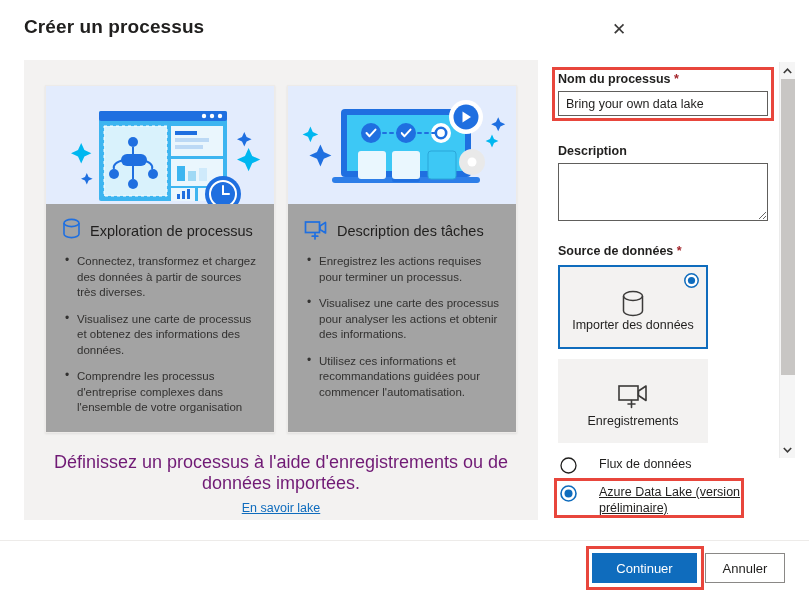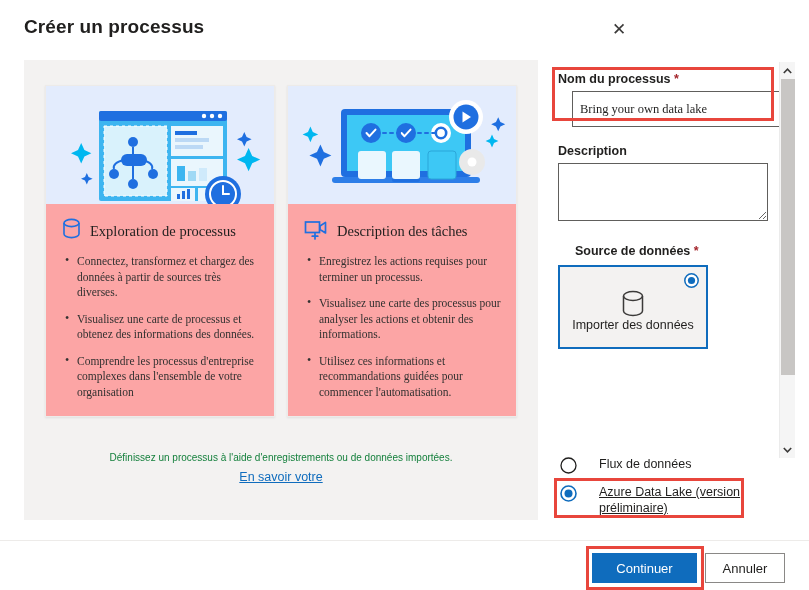--- a/index.html
+++ b/index.html
@@ -65,25 +65,24 @@
   }
   #cards-row {
     position: absolute;
     left: 21px; top: 25px;
     width: 472px;
     display: flex;
     gap: 12px;
   }
   .info-card {
     width: 230px;
-    background: #fca5a5;
+    background: #a3a3a3;
     border: 1px solid #edebe9;
     box-sizing: border-box;
     box-shadow: 0 1px 2px rgba(0,0,0,0.08);
-    font-family: Liberation Serif, serif;
   }
   .card-illustration {
     width: 100%;
     height: 118px;
     background: #e3ecfd;
     position: relative;
     overflow: hidden;
   }
   .card-illustration svg { display: block; }
   .card-body {
@@ -124,22 +123,22 @@
     font-size: 12px;
     color: #323130;
   }
   #panel-footer {
     position: absolute;
     left: 0; right: 0;
     top: 392px;
     text-align: center;
   }
   #panel-footer-text {
-    font-size: 10px;
-    color: #15803d;
+    font-size: 18px;
+    color: #701a75;
     display: block;
   }
   #learn-more-link {
     display: inline-block;
     margin-top: 7px;
     font-size: 12.5px;
     color: #0f6cbd;
     text-decoration: underline;
     cursor: pointer;
   }
@@ -162,26 +161,26 @@
     position: absolute;
     left: -4px; top: 7px;
     width: 222px; height: 54px;
     border: 3px solid #e8463c;
     box-sizing: border-box;
     pointer-events: none;
   }
   #name-label { position: absolute; left: 2px; top: 12px; }
   #name-input {
     position: absolute;
-    left: 16px; top: 31px;
-    width: 210px; height: 36px;
+    left: 2px; top: 31px;
+    width: 210px; height: 25px;
     box-sizing: border-box;
     border: 1px solid #605e5c;
     background: #ffffff;
-    font-family: Liberation Serif, serif;
+    font-family: Liberation Sans, sans-serif;
     font-size: 12.5px;
     color: #201f1e;
     padding: 0 7px;
     outline: none;
   }
 
   #desc-label { position: absolute; left: 2px; top: 84px; }
   #desc-input {
     position: absolute;
     left: 2px; top: 103px;
@@ -190,21 +189,21 @@
     border: 1px solid #605e5c;
     background: #ffffff;
     font-family: "Liberation Sans", sans-serif;
     font-size: 12.5px;
     color: #201f1e;
     padding: 5px 7px;
     resize: vertical;
     outline: none;
   }
 
-  #source-label { position: absolute; left: 19px; top: 184px; }
+  #source-label { position: absolute; left: 2px; top: 184px; }
 
   .source-tile {
     position: absolute;
     left: 2px;
     width: 150px; height: 84px;
     background: #f3f2f1;
     box-sizing: border-box;
     cursor: pointer;
     padding-left: 16px;
   }
@@ -461,21 +460,21 @@
             <li>Enregistrez les actions requises pour terminer un processus.</li>
             <li>Visualisez une carte des processus pour analyser les actions et obtenir des informations.</li>
             <li>Utilisez ces informations et recommandations guidées pour commencer l'automatisation.</li>
           </ul>
         </div>
       </div>
     </div>
 
     <div id="panel-footer">
       <span id="panel-footer-text">Définissez un processus à l'aide d'enregistrements ou de données importées.</span>
-      <a id="learn-more-link">En savoir votre</a>
+      <a id="learn-more-link">En savoir lake</a>
     </div>
   </div>
 
   <div id="form-panel">
 
     <label id="name-label" class="field-label">
       <span>Nom du processus</span>
       <span class="req-asterisk">*</span>
     </label>
     <input id="name-input" type="text" value="Bring your own data lake" style="">
@@ -498,20 +497,30 @@
       </span>
       <span class="tile-icon">
         <svg width="26" height="30" viewBox="0 0 26 30">
           <ellipse cx="13" cy="7" rx="9.5" ry="4.4" fill="none" stroke="#3b3a39" stroke-width="1.5"></ellipse>
           <path d="M3.5 7 v15 a9.5 4.4 0 0 0 19 0 V7" fill="none" stroke="#3b3a39" stroke-width="1.5"></path>
         </svg>
       </span>
       <span class="tile-label">Importer des données</span>
     </div>
 
+    <div id="tile-recordings" class="source-tile">
+      <span class="tile-icon">
+        <svg width="32" height="30" viewBox="0 0 32 30">
+          <rect x="2" y="5" width="19" height="14" fill="none" stroke="#3b3a39" stroke-width="1.6"></rect>
+          <path d="M21.5 10 l7.5 -5 v14.5 l-7.5 -5z" fill="none" stroke="#3b3a39" stroke-width="1.6" stroke-linejoin="round"></path>
+          <path d="M14.5 19.5 v7 M11 23 h7" stroke="#3b3a39" stroke-width="1.6" stroke-linecap="round"></path>
+        </svg>
+      </span>
+      <span class="tile-label">Enregistrements</span>
+    </div>
   </div>
 
   <div id="radio-dataflow" class="radio-row">
     <span class="radio-mark">
       <svg width="17" height="17" viewBox="0 0 17 17">
         <circle cx="8.5" cy="8.5" r="7.5" fill="#ffffff" stroke="#201f1e" stroke-width="1.3"></circle>
       </svg>
     </span>
     <span class="radio-text">Flux de données</span>
   </div>

